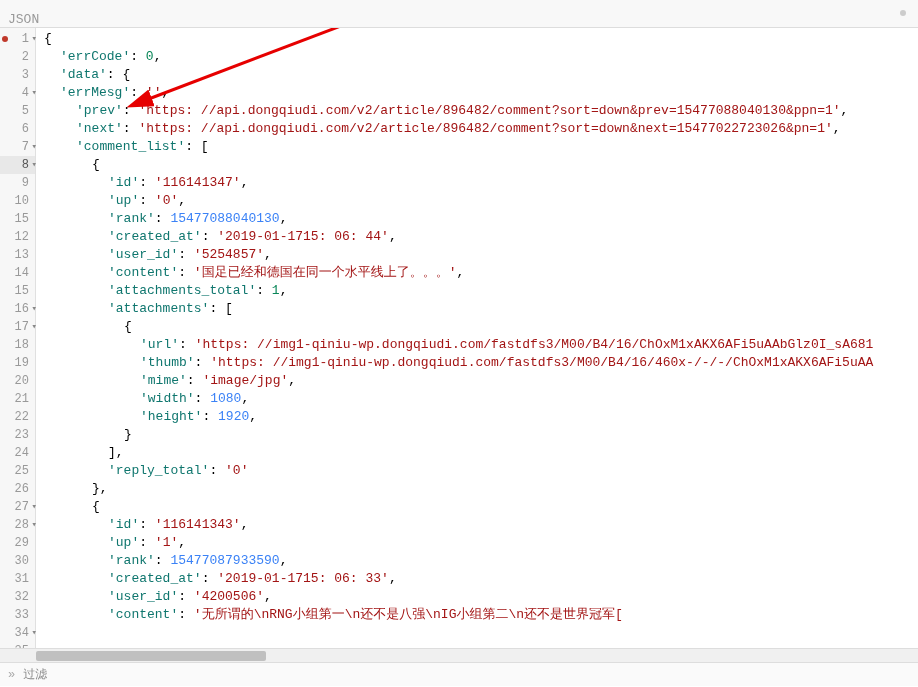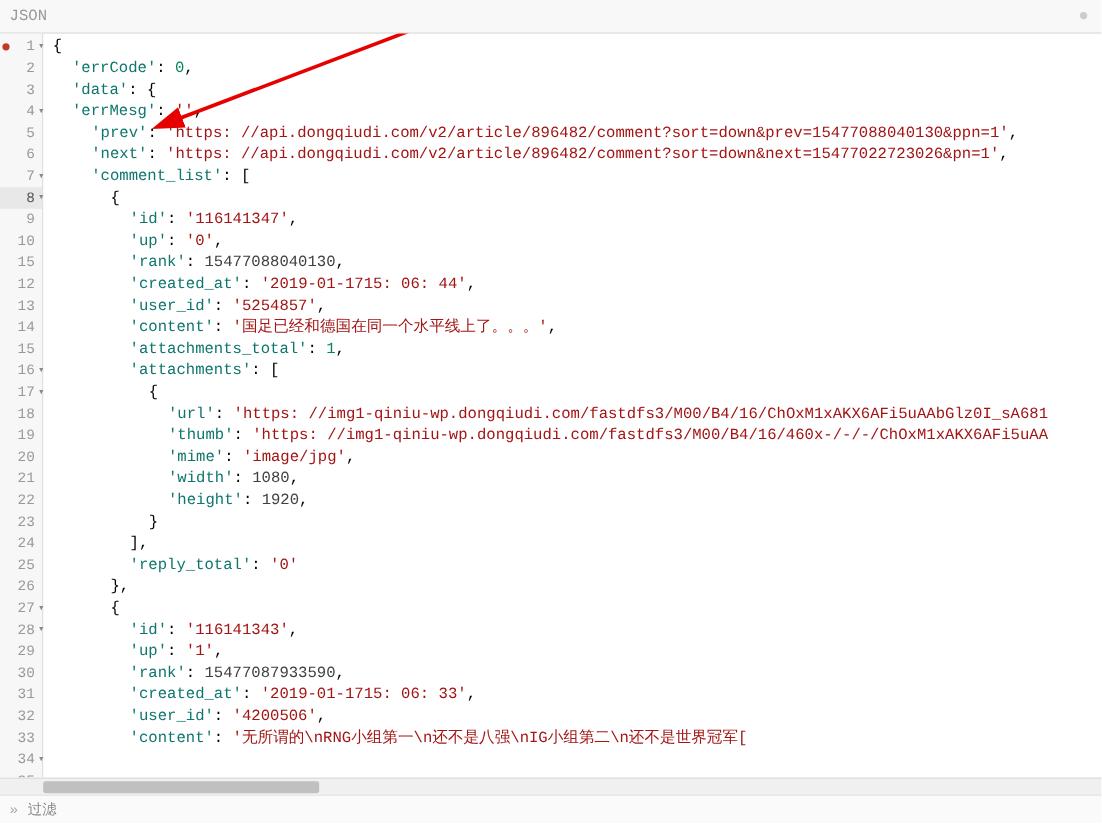--- a/index.html
+++ b/index.html
@@ -7,21 +7,21 @@
   font-family: Consolas, Monaco, 'Courier New', monospace;
   font-size: 13px;
   background: #fff;
   color: #333;
   overflow: hidden;
 }
 .header {
   height: 28px;
   border-bottom: 1px solid #ddd;
   display: flex;
-  align-items: center;
+  align-items: flex-end;
   padding: 0 8px;
   color: #999;
   background: #f8f8f8;
   position: relative;
 }
 .header .dot {
   position: absolute;
   right: 12px;
   top: 10px;
   width: 6px;
@@ -89,21 +89,21 @@
 .pd1 { padding-left: 24px; }
 .pd2 { padding-left: 40px; }
 .pd3 { padding-left: 56px; }
 .pd4 { padding-left: 72px; }
 .pd5 { padding-left: 88px; }
 .pd6 { padding-left: 104px; }
 .str { color: #a31515; }
 .key { color: #0f766e; }
 .num { color: #098658; }
 .pun { color: #000; }
-.big { color: #404040; }
+.big { color: #3b82f6; }
 .arrow {
   position: absolute;
   pointer-events: none;
   z-index: 10;
 }
 .scrollbar-h {
   height: 14px;
   background: #f0f0f0;
   border-top: 1px solid #ddd;
   position: relative;

